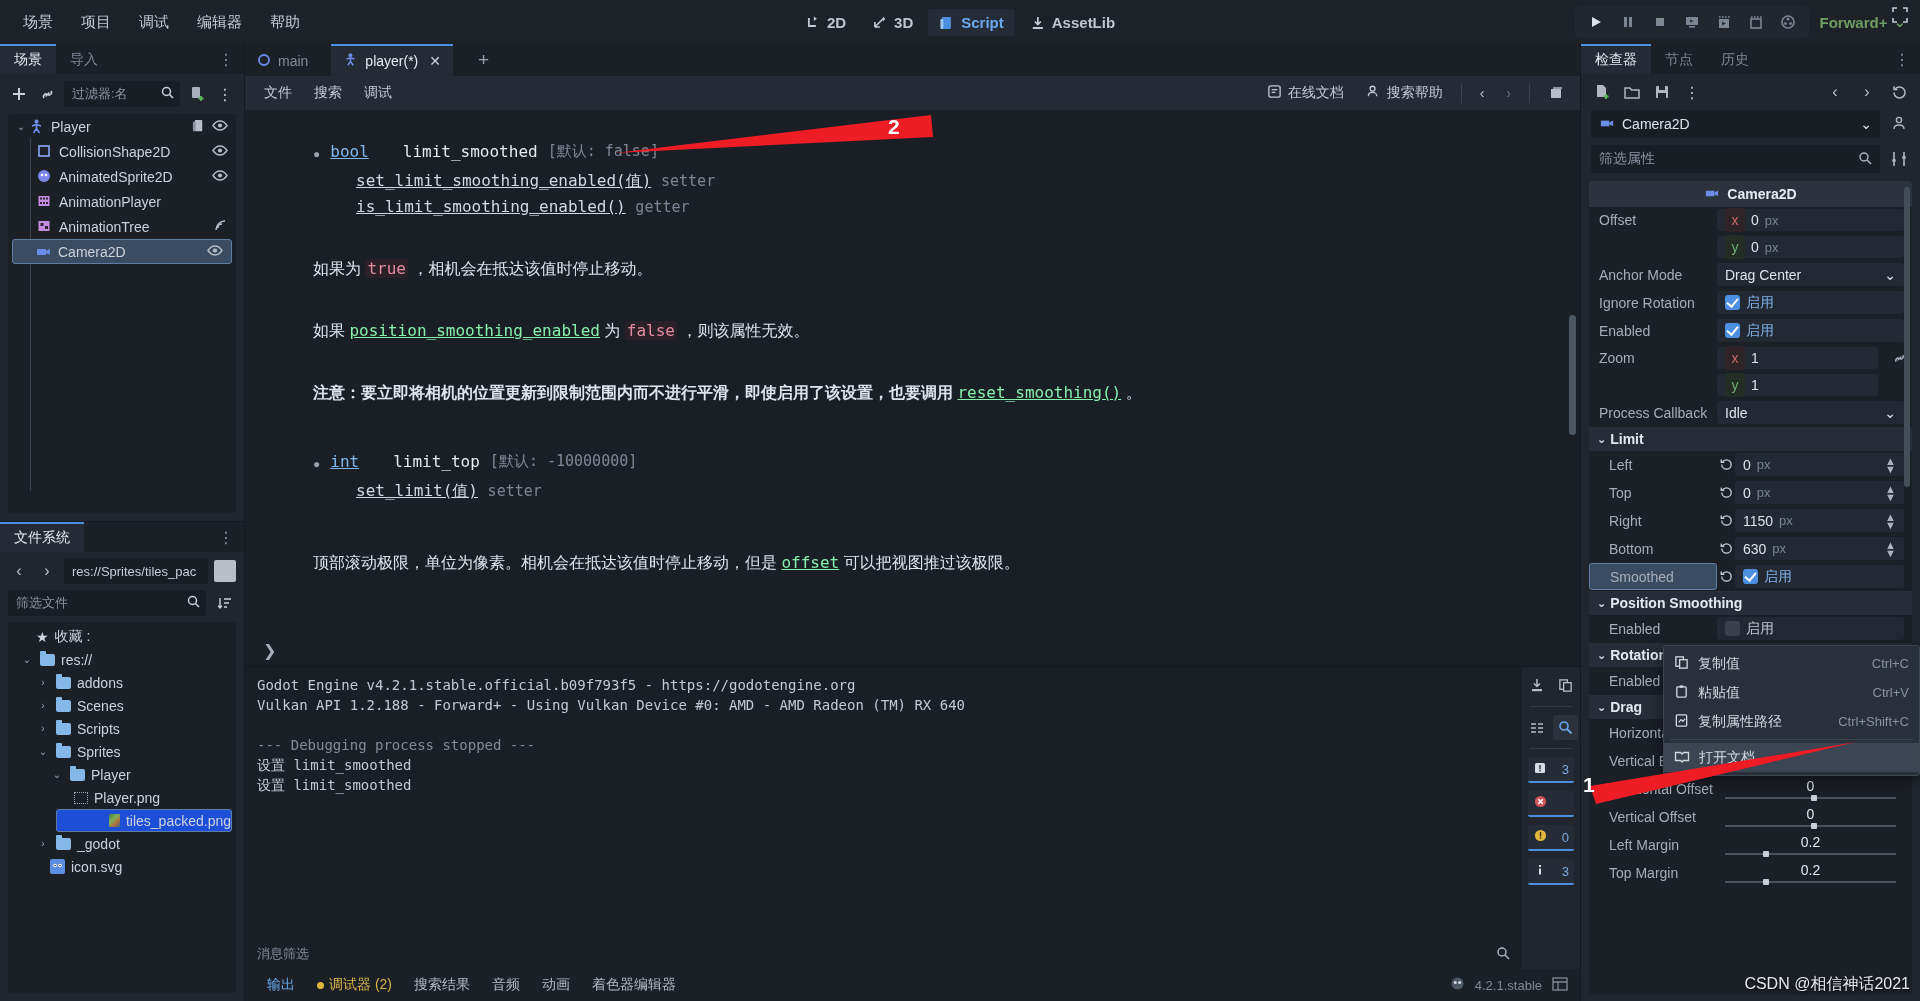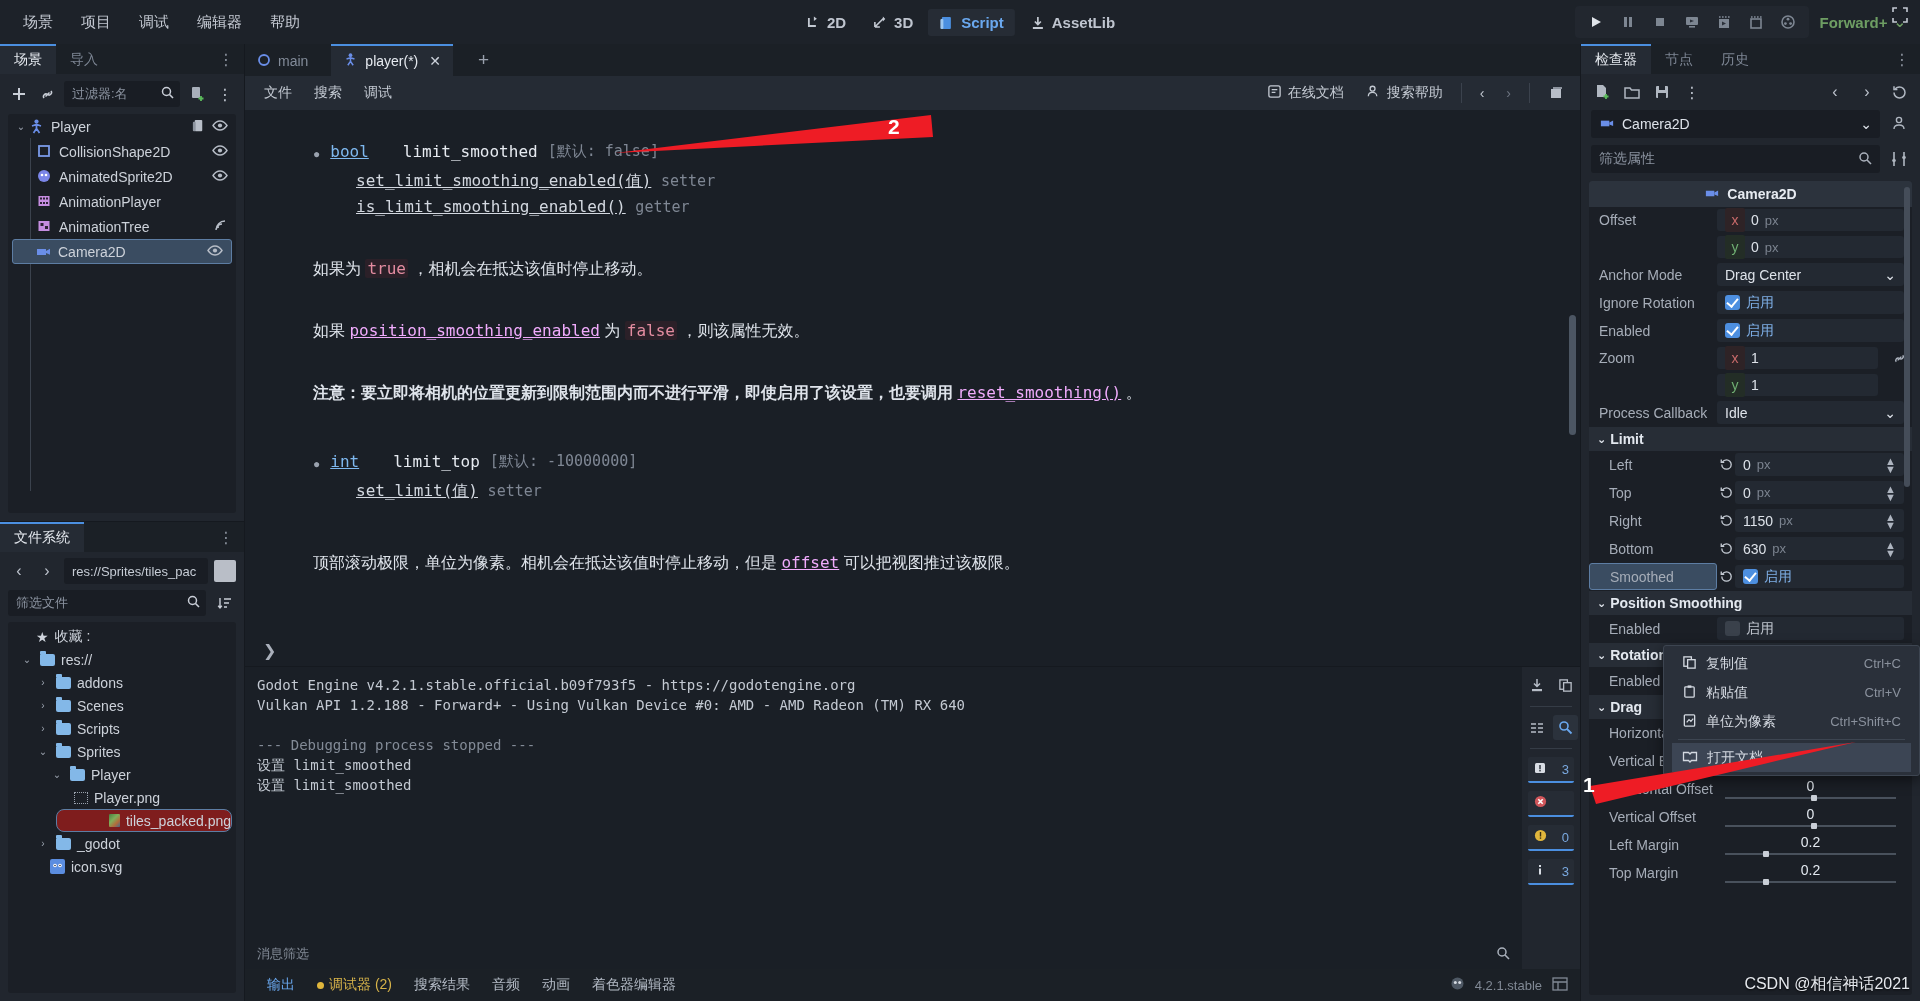--- a/index.html
+++ b/index.html
@@ -76,21 +76,21 @@
   
   .fs-panel { flex: 1; display: flex; flex-direction: column; border-right: 1px solid #15191f; border-top: 1px solid #15191f; min-height: 0;}
   .path-row { display: flex; align-items: center; gap: 6px; padding: 6px 8px; }
   .path-box {
     flex: 1; height: 26px; background: #191d24; border-radius: 3px; display: flex; align-items: center;
     padding: 0 8px; font-size: 13px; color: #c6ccd5; overflow: hidden; white-space: nowrap;
   }
   .sq { width: 22px; height: 22px; background: #b9bec7; border-radius: 2px; }
   .fs-tree { flex: 1; margin: 0 8px 8px 8px; background: #1b1f26; border-radius: 3px; overflow: hidden; position: relative; padding-top: 3px;}
   .fs-row { display: flex; align-items: center; height: 23px; font-size: 14px; color: #cdd2da; position: relative; }
-  .fs-row.sel { background: #7f1d1d; border: 1px solid #5d7da3; border-radius: 8px; text-align: right; }
+  .fs-row.sel { background: #1d4ed8; border: 1px solid #5d7da3; border-radius: 3px; text-align: right; }
   .folder-ico { width: 15px; height: 12px; background: #83b8e8; border-radius: 1px 2px 2px 2px; position: relative; flex: 0 0 15px; }
   .folder-ico:before { content:''; position:absolute; top:-3px; left:0; width:6px; height:3px; background:#83b8e8; border-radius:1px 1px 0 0;}
 
   
   .center-col { flex: 1; display: flex; flex-direction: column; min-width: 0; background: #1d2229; }
   .script-tabs { display: flex; align-items: stretch; height: 32px; background: #1b2026; gap: 11px; }
   .stab {
     display: flex; align-items: center; gap: 7px; padding: 0 12px; font-size: 14px; color: #828b99;
     border-top: 2px solid transparent;
   }
@@ -111,21 +111,21 @@
   .doc-prop { display: flex; align-items: flex-start; margin-bottom: 2px; }
   .bullet { color: #9aa2ae; font-size: 12px; margin-right: 10px; line-height: 24px; }
   .mono { font-family: "DejaVu Sans Mono", "Liberation Mono", monospace; }
   .ty { color: #7eb8ef; text-decoration: underline; font-size: 16px; }
   .pname { color: #e6eaf0; font-size: 16px; }
   .dim { color: #7f8794; font-size: 15px; }
   .doc-sub { padding-left: 43px; color: #e6eaf0; font-size: 16px; line-height: 26px; }
   .lnk { color: #d3d8e0; text-decoration: underline; }
   .doc-para { padding-left: 68px; margin-top: 36px; font-size: 16px; color: #dfe4eb; line-height: 26px; }
   .kw { background: #2b2028; color: #e38ca0; padding: 0 2px; border-radius: 2px; }
-  .kwlink { color: #f0abfc; text-decoration: underline; }
+  .kwlink { color: #86efac; text-decoration: underline; }
   .arrow-bot { padding: 10px 0 6px 18px; color: #aab0bb; font-size: 16px; }
   .vscroll {
     position: absolute; right: 4px; top: 205px; width: 7px; height: 120px; background: #4c5663; border-radius: 4px;
   }
 
   
   .bottom-dock { height: 335px; min-height: 335px; display: flex; flex-direction: column; background: #21262e; border-top: 1px solid #15191f;}
   .console-row { flex: 1; display: flex; min-height: 0; }
   .console {
     flex: 1; background: #1a1f26; padding: 8px 12px; overflow: hidden;
@@ -196,21 +196,21 @@
   .slider-field { flex:1; margin: 2px 8px 2px 0; display:flex; flex-direction: column; justify-content:center; padding: 0 8px;}
   .slider-val { font-size: 14px; color: #e3e8ef; text-align:center; }
   .slider-track { height: 2px; background: #49515c; position: relative; margin-top: 3px;}
   .slider-knob { position: absolute; top: -2px; width: 6px; height: 6px; background: #c9ced6; border-radius:1px;}
   .prow.sel-row .plabel { background: #3a4c61; border: 1px solid #5d7da3; border-radius: 3px; }
   .pscroll { position: absolute; right: 2px; top: 6px; width: 6px; height: 300px; background: #454d59; border-radius: 3px;}
 
   
   .ctx-menu {
     position: absolute; left: 1663px; top: 645px; width: 257px; background: #2a303a;
-    border: 1px solid #3d4551; border-radius: 3px; padding: 3px 8px; z-index: 50;
+    border: 1px solid #3d4551; border-radius: 3px; padding: 3px 0; z-index: 50;
     box-shadow: 0 4px 14px rgba(0,0,0,.5);
   }
   .ctx-item { display: flex; align-items: center; height: 29px; padding: 0 10px; font-size: 14px; color: #d4d9e1; gap: 9px; }
   .ctx-item.hl { background: #3c4554; }
   .ctx-key { margin-left: auto; color: #8a919d; font-size: 13px; }
   .ctx-sep { height: 1px; background: #3d4551; margin: 3px 6px; }
 
   
   .anno { position: absolute; z-index: 80; pointer-events: none; }
   .anno-num {
@@ -1182,21 +1182,21 @@
       <span>粘贴值</span>
       <span class="ctx-key">Ctrl+V</span>
     </div>
     <div class="ctx-item">
       <span>
         <svg width="15" height="15" viewBox="0 0 16 16">
             <rect x="2.5" y="2" width="11" height="12" rx="1" fill="none" stroke="#d4d9e1" stroke-width="1.4"></rect>
             <path d="M5 10l2.5-3 2 2L12 6" stroke="#d4d9e1" stroke-width="1.3" fill="none"></path>
           </svg>
       </span>
-      <span>单位为像素</span>
+      <span>复制属性路径</span>
       <span class="ctx-key">Ctrl+Shift+C</span>
     </div>
     <div class="ctx-sep"></div>
     <div class="ctx-item hl">
       <span>
         <svg width="16" height="15" viewBox="0 0 16 15">
             <path d="M1.5 3.5h5l1.5 1.5 1.5-1.5h5v8h-5L8 13l-1.5-1.5h-5z" fill="none" stroke="#d4d9e1" stroke-width="1.3"></path>
           </svg>
       </span>
       <span>打开文档</span>

